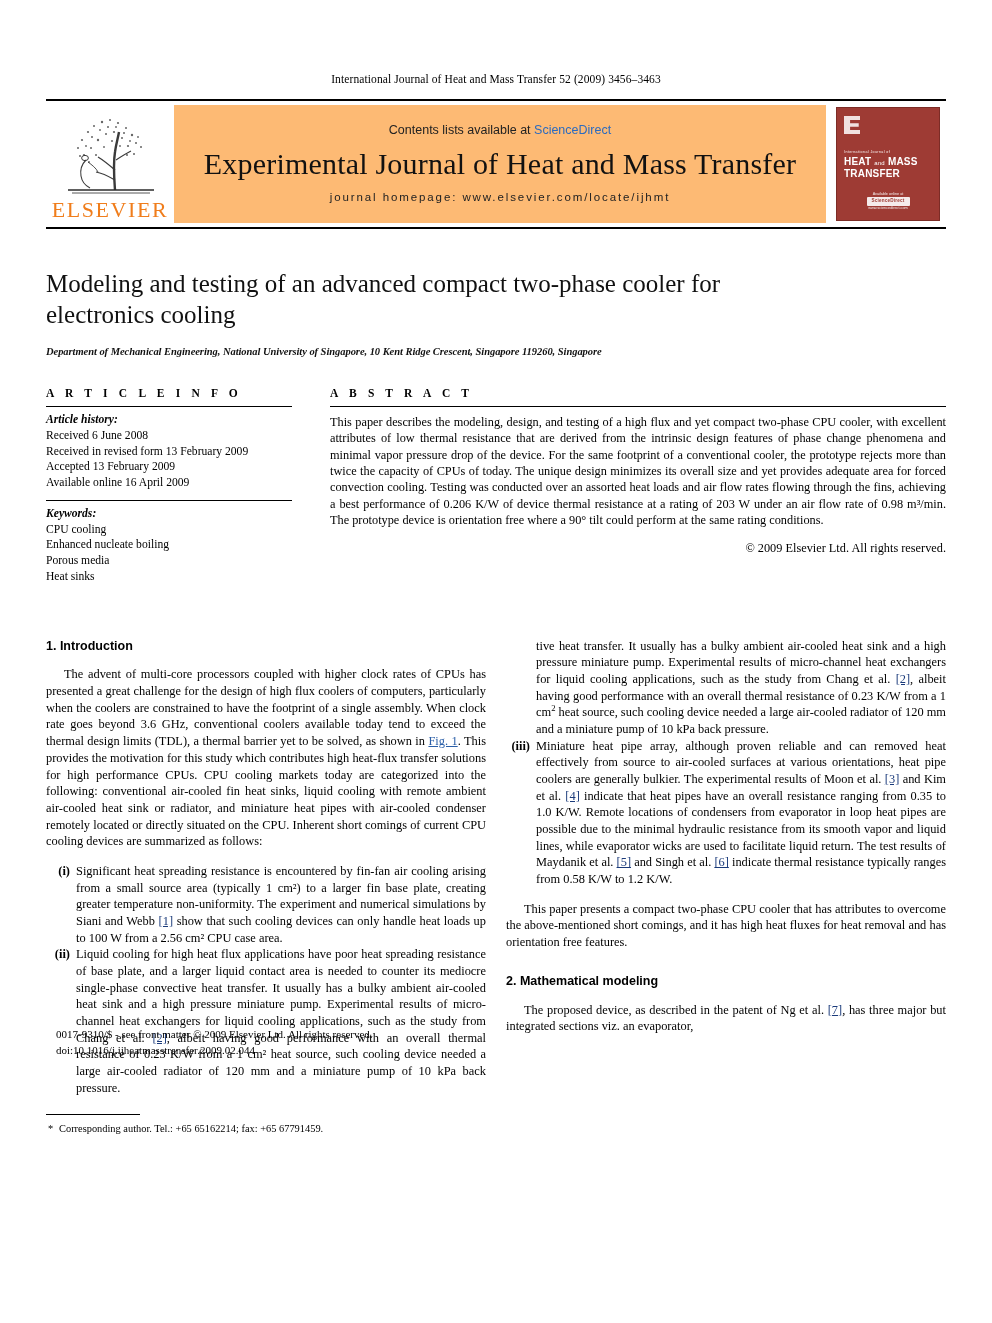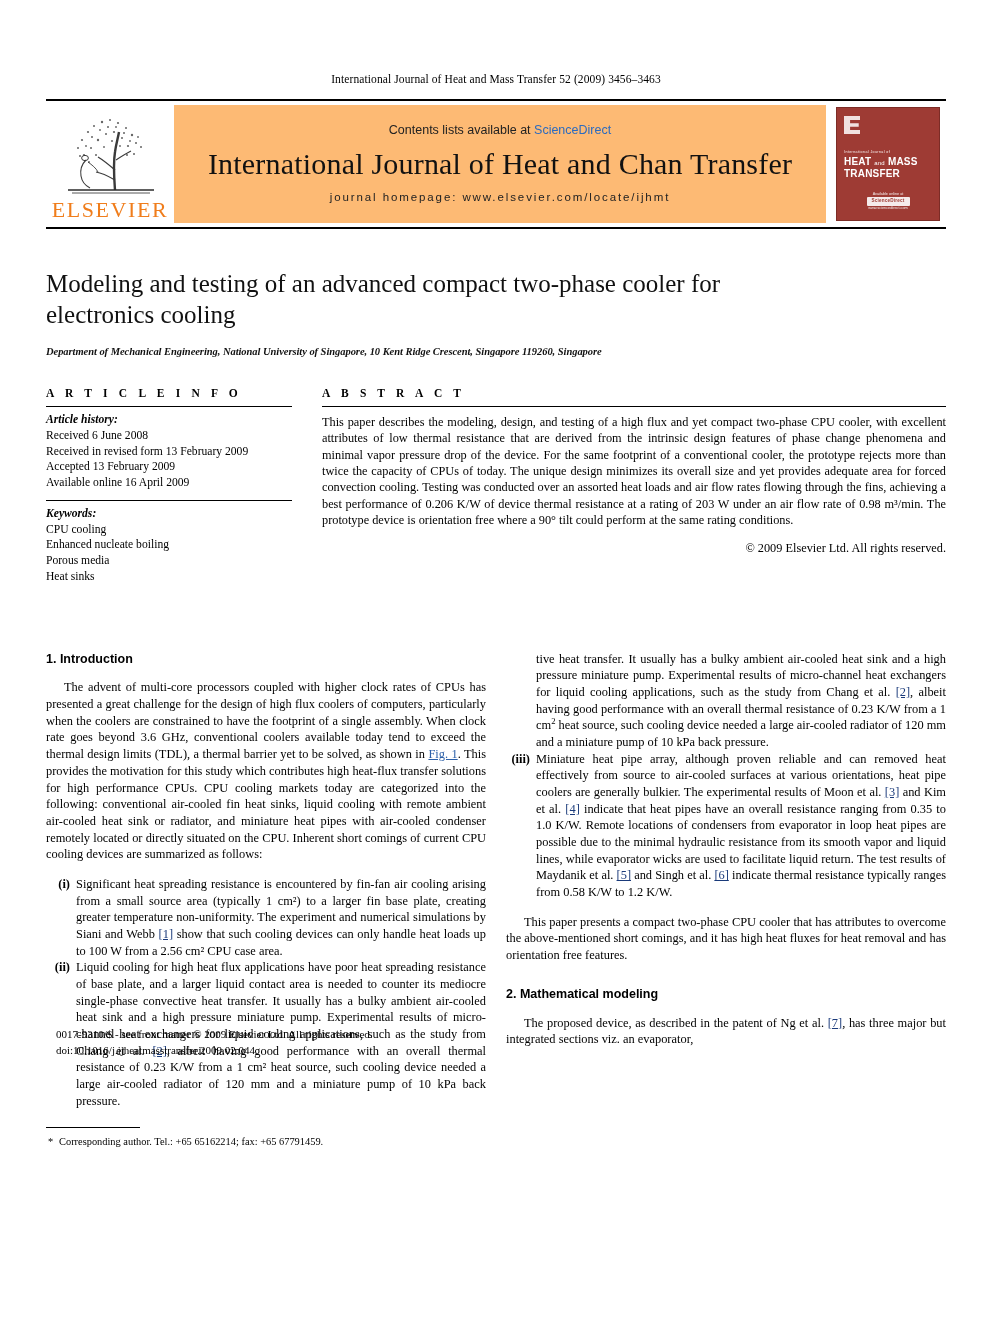--- a/index.html
+++ b/index.html
@@ -167,21 +167,21 @@
     font-weight: bold;
     color: #111;
     margin: 0;
     letter-spacing: -.05px;
   }
 
   
   .info-abstract {
     margin: 30px 46px 0 46px;
     display: flex;
-    gap: 30px;
+    gap: 38px;
   }
   .col-info { flex: 0 0 246px; }
   .col-abstract { flex: 1 1 auto; }
   .sec-head {
     font-family: "Liberation Serif", serif;
     font-weight: bold;
     font-size: 11.5px;
     letter-spacing: 4.2px;
     margin: 0 0 7px 0;
   }
@@ -204,21 +204,21 @@
     padding-top: 7px;
   }
   .copyright {
     text-align: right;
     font-size: 12.3px;
     margin-top: 13px;
   }
 
   
   .body-cols {
-    margin: 57px 46px 0 46px;
+    margin: 44px 46px 0 46px;
     display: flex;
     gap: 20px;
     font-size: 12.4px;
     line-height: 1.345;
   }
   .bcol { flex: 1 1 0; min-width: 0; position: relative; }
   h2.head {
     font-family: "Liberation Sans", sans-serif;
     font-size: 12.5px;
     font-weight: bold;
@@ -341,21 +341,21 @@
           <path d="M14 83 L92 83" stroke="#2b2b2b" stroke-width="0.8"></path>
         </g>
       </svg>
       <div class="elsevier-word">ELSEVIER</div>
     </div>
 
     <div class="banner">
       <div class="contents-line">
         <span>Contents lists available at </span><a class="sd-link" href="#">ScienceDirect</a>
       </div>
-      <div class="journal-title">International Journal of Heat and Chan Transfer</div>
+      <div class="journal-title">Experimental Journal of Heat and Mass Transfer</div>
       <div class="homepage-line">journal homepage: www.elsevier.com/locate/ijhmt</div>
     </div>
 
     <div class="cover-thumb">
       <div class="cover-elsevier-mark"></div>
       <div class="cover-sup">International Journal of</div>
       <div class="cover-main">
         <span>HEAT</span>
         <span class="sm">and</span>
         <span>MASS</span><br>

